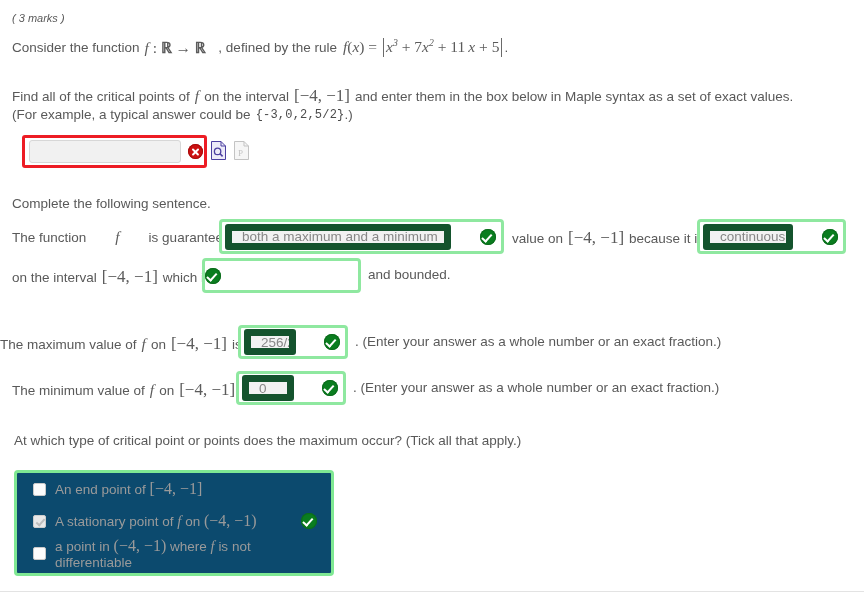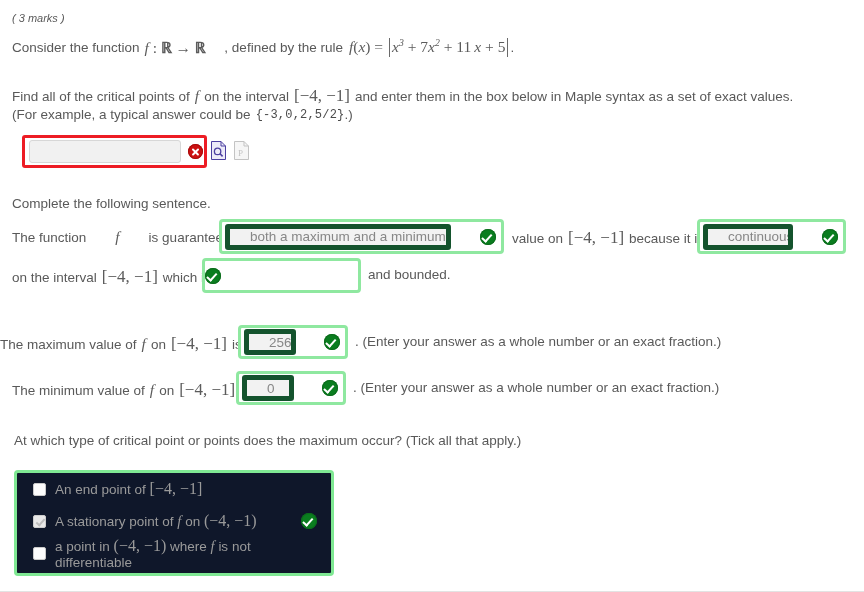--- a/index.html
+++ b/index.html
@@ -152,29 +152,29 @@
     box-sizing: border-box;
     border: 3px solid #8fe8a0;
     border-radius: 4px;
     background: #ffffff;
     display: flex;
     align-items: center;
     justify-content: space-between;
   }
   .gfield {
     box-sizing: border-box;
-    border: 5px solid #14532d;
+    border: 7px solid #14532d;
     border-radius: 3px;
     background: #f2f2f2;
     color: #878787;
     font-family: "Liberation Sans", sans-serif;
     font-size: 13.5px;
     display: flex;
     align-items: center;
-    padding: 0 20px;
+    padding: 0 10px;
     height: 26px;
     outline: none;
     white-space: nowrap;
     overflow: hidden;
   }
   .tick {
     width: 16px;
     height: 16px;
     border-radius: 50%;
     background: #0a7d1f;
@@ -198,21 +198,21 @@
   
   .cbpanel {
     position: absolute;
     left: 14px;
     top: 470px;
     width: 320px;
     height: 106px;
     box-sizing: border-box;
     border: 3px solid #7fe893;
     border-radius: 4px;
-    background: #0f172a;
+    background: #0c4a6e;
   }
   .cbrow {
     display: flex;
     align-items: center;
     height: 32px;
     padding-left: 16px;
     position: relative;
   }
   .cbox {
     width: 13px;
@@ -253,21 +253,21 @@
 
   <div class="row" style="left:12px; top:12px;">
     <span class="marks">( 3 marks )</span>
   </div>
 
   <div class="row" style="left:12px; top:36px;">
     <span class="txt">Consider the function</span>
     <span class="math" style="margin-left:5px;">
       <span>f</span><span class="up">&nbsp;:&nbsp;</span><span class="bb">ℝ</span><span class="up">&nbsp;<span>→</span>&nbsp;</span><span class="bb">ℝ</span>
     </span>
-    <span class="txt" style="margin-left:19px;">, defined by the rule</span>
+    <span class="txt" style="margin-left:13px;">, defined by the rule</span>
     <span class="math" style="margin-left:6px;">
       <span>f</span><span class="up">(</span><span>x</span><span class="up">)&nbsp;=&nbsp;</span><span class="bar"></span><span>x</span><sup>3</sup><span class="up">&nbsp;+&nbsp;7</span><span>x</span><sup>2</sup><span class="up">&nbsp;+&nbsp;11</span><span> x</span><span class="up">&nbsp;+&nbsp;5</span><span class="bar"></span>
     </span>
     <span class="txt">.</span>
   </div>
 
   <div class="row" style="left:12px; top:86px;">
     <span class="txt">Find all of the critical points of</span>
     <span class="math" style="margin-left:5px;">f</span>
     <span class="txt" style="margin-left:5px;">on the interval</span>

